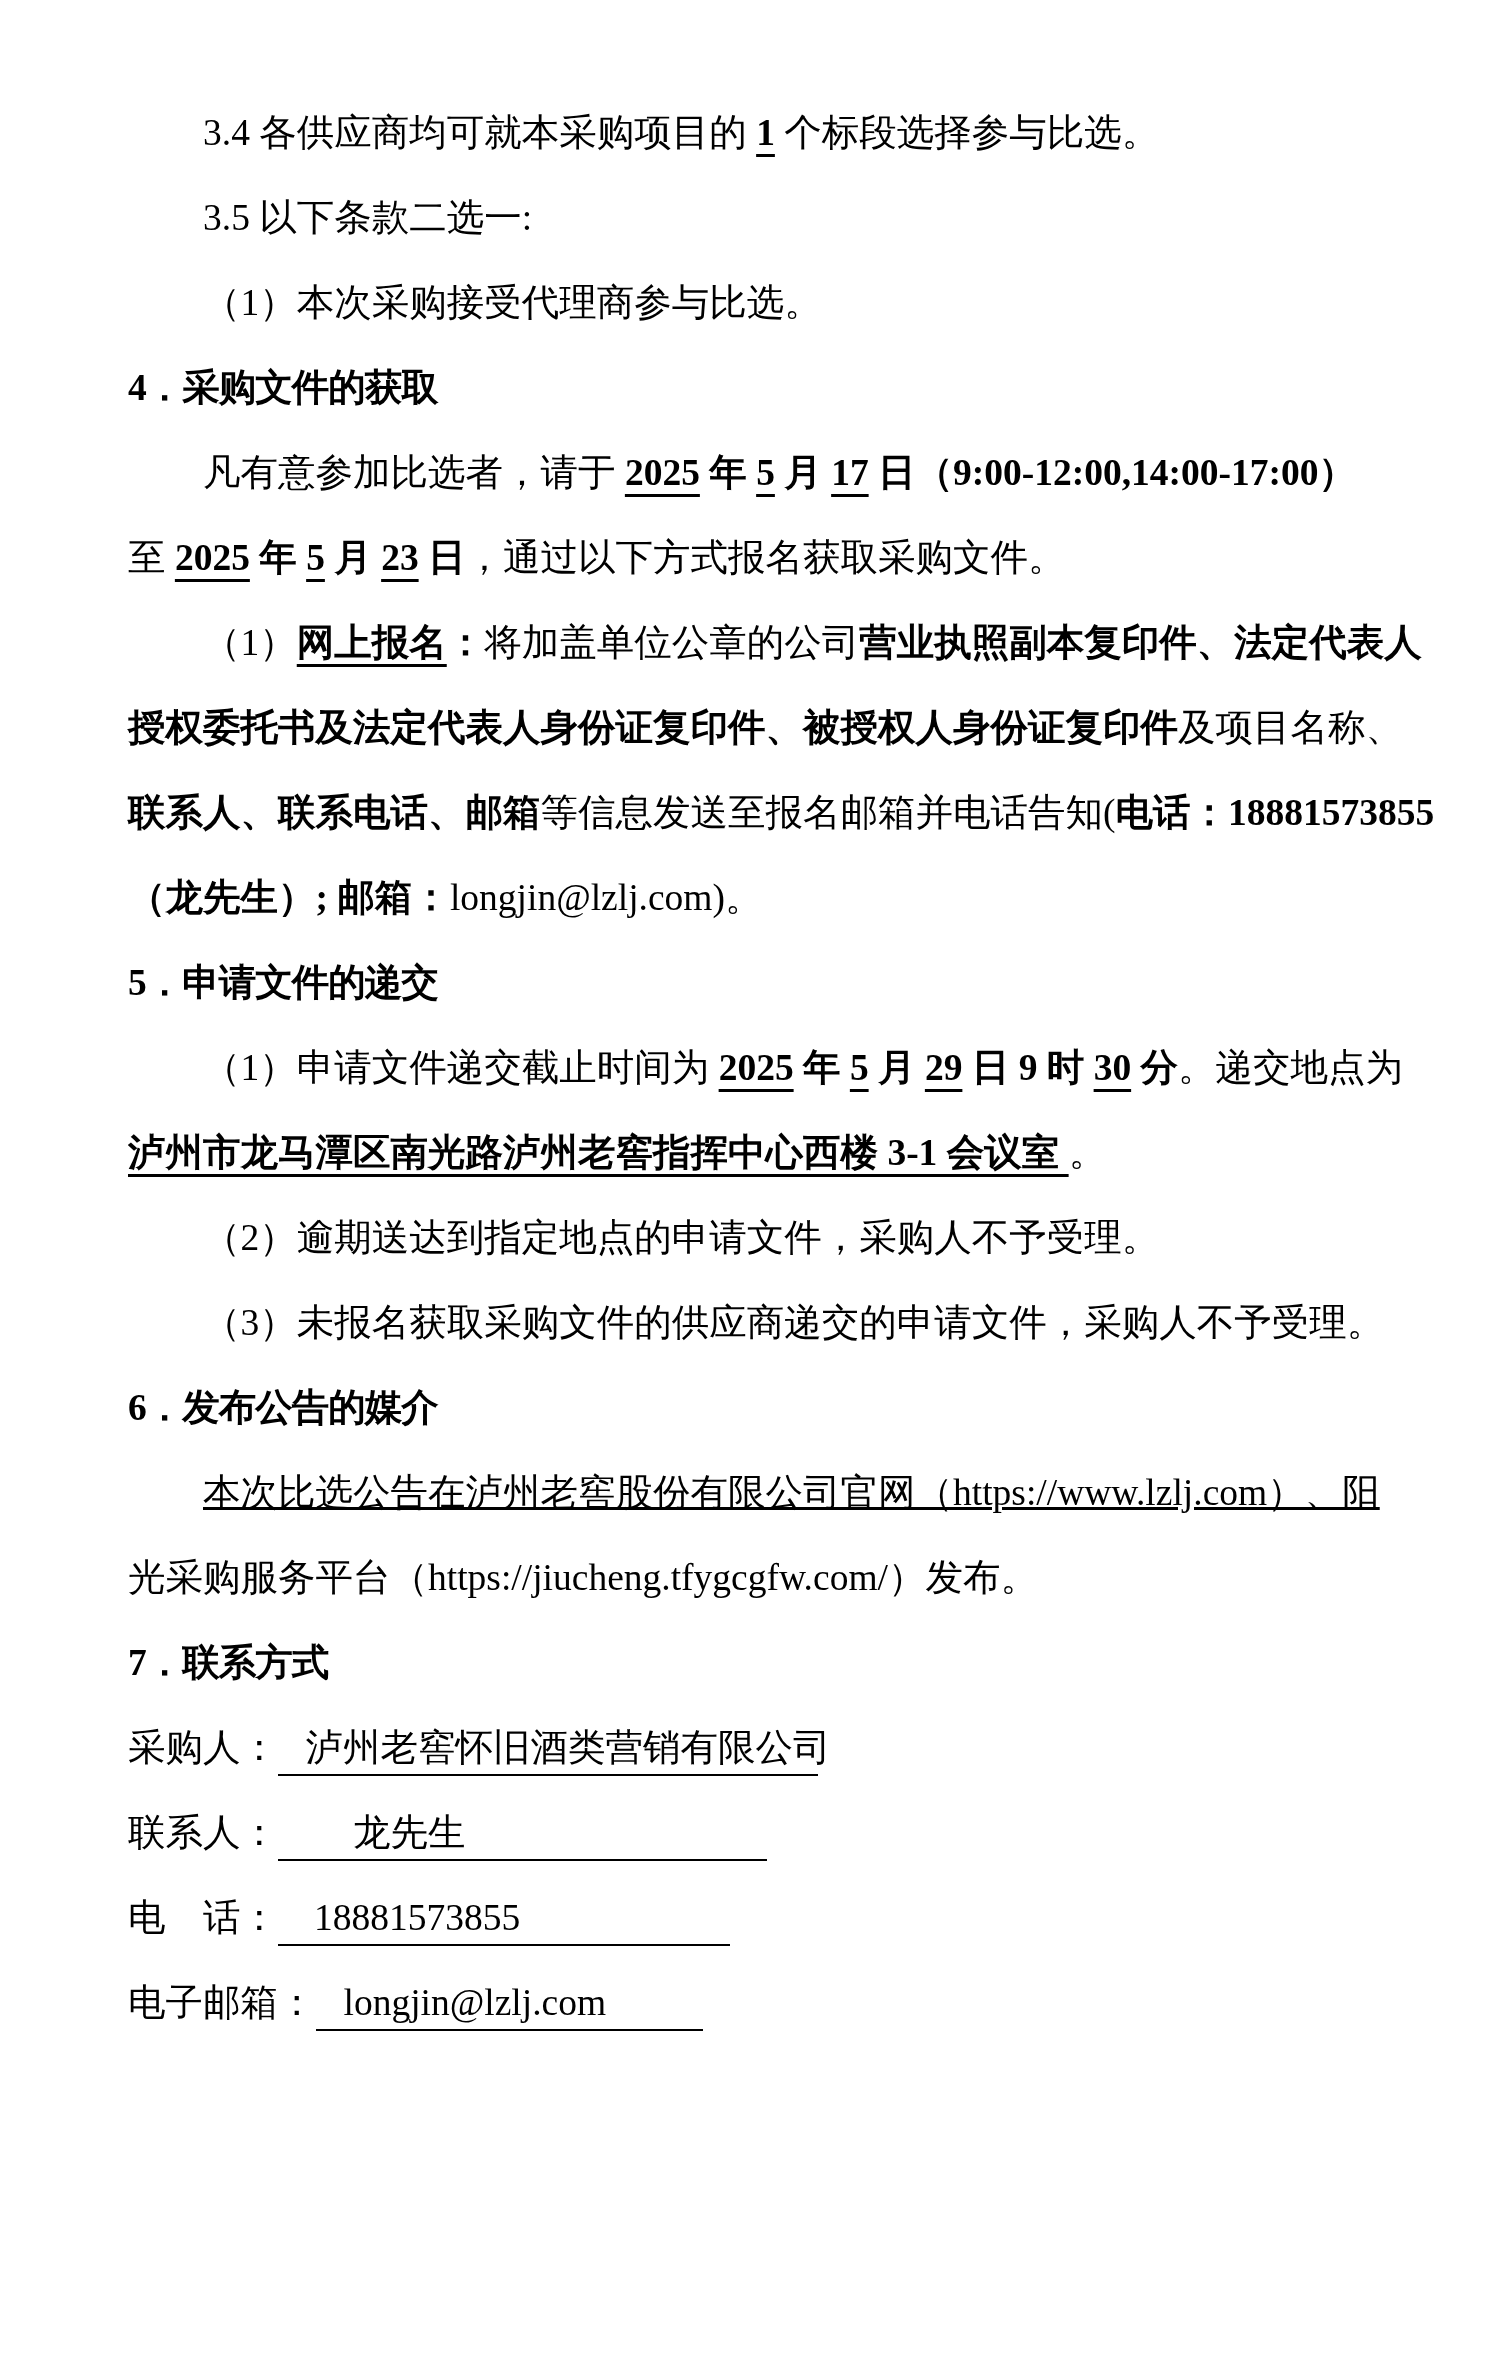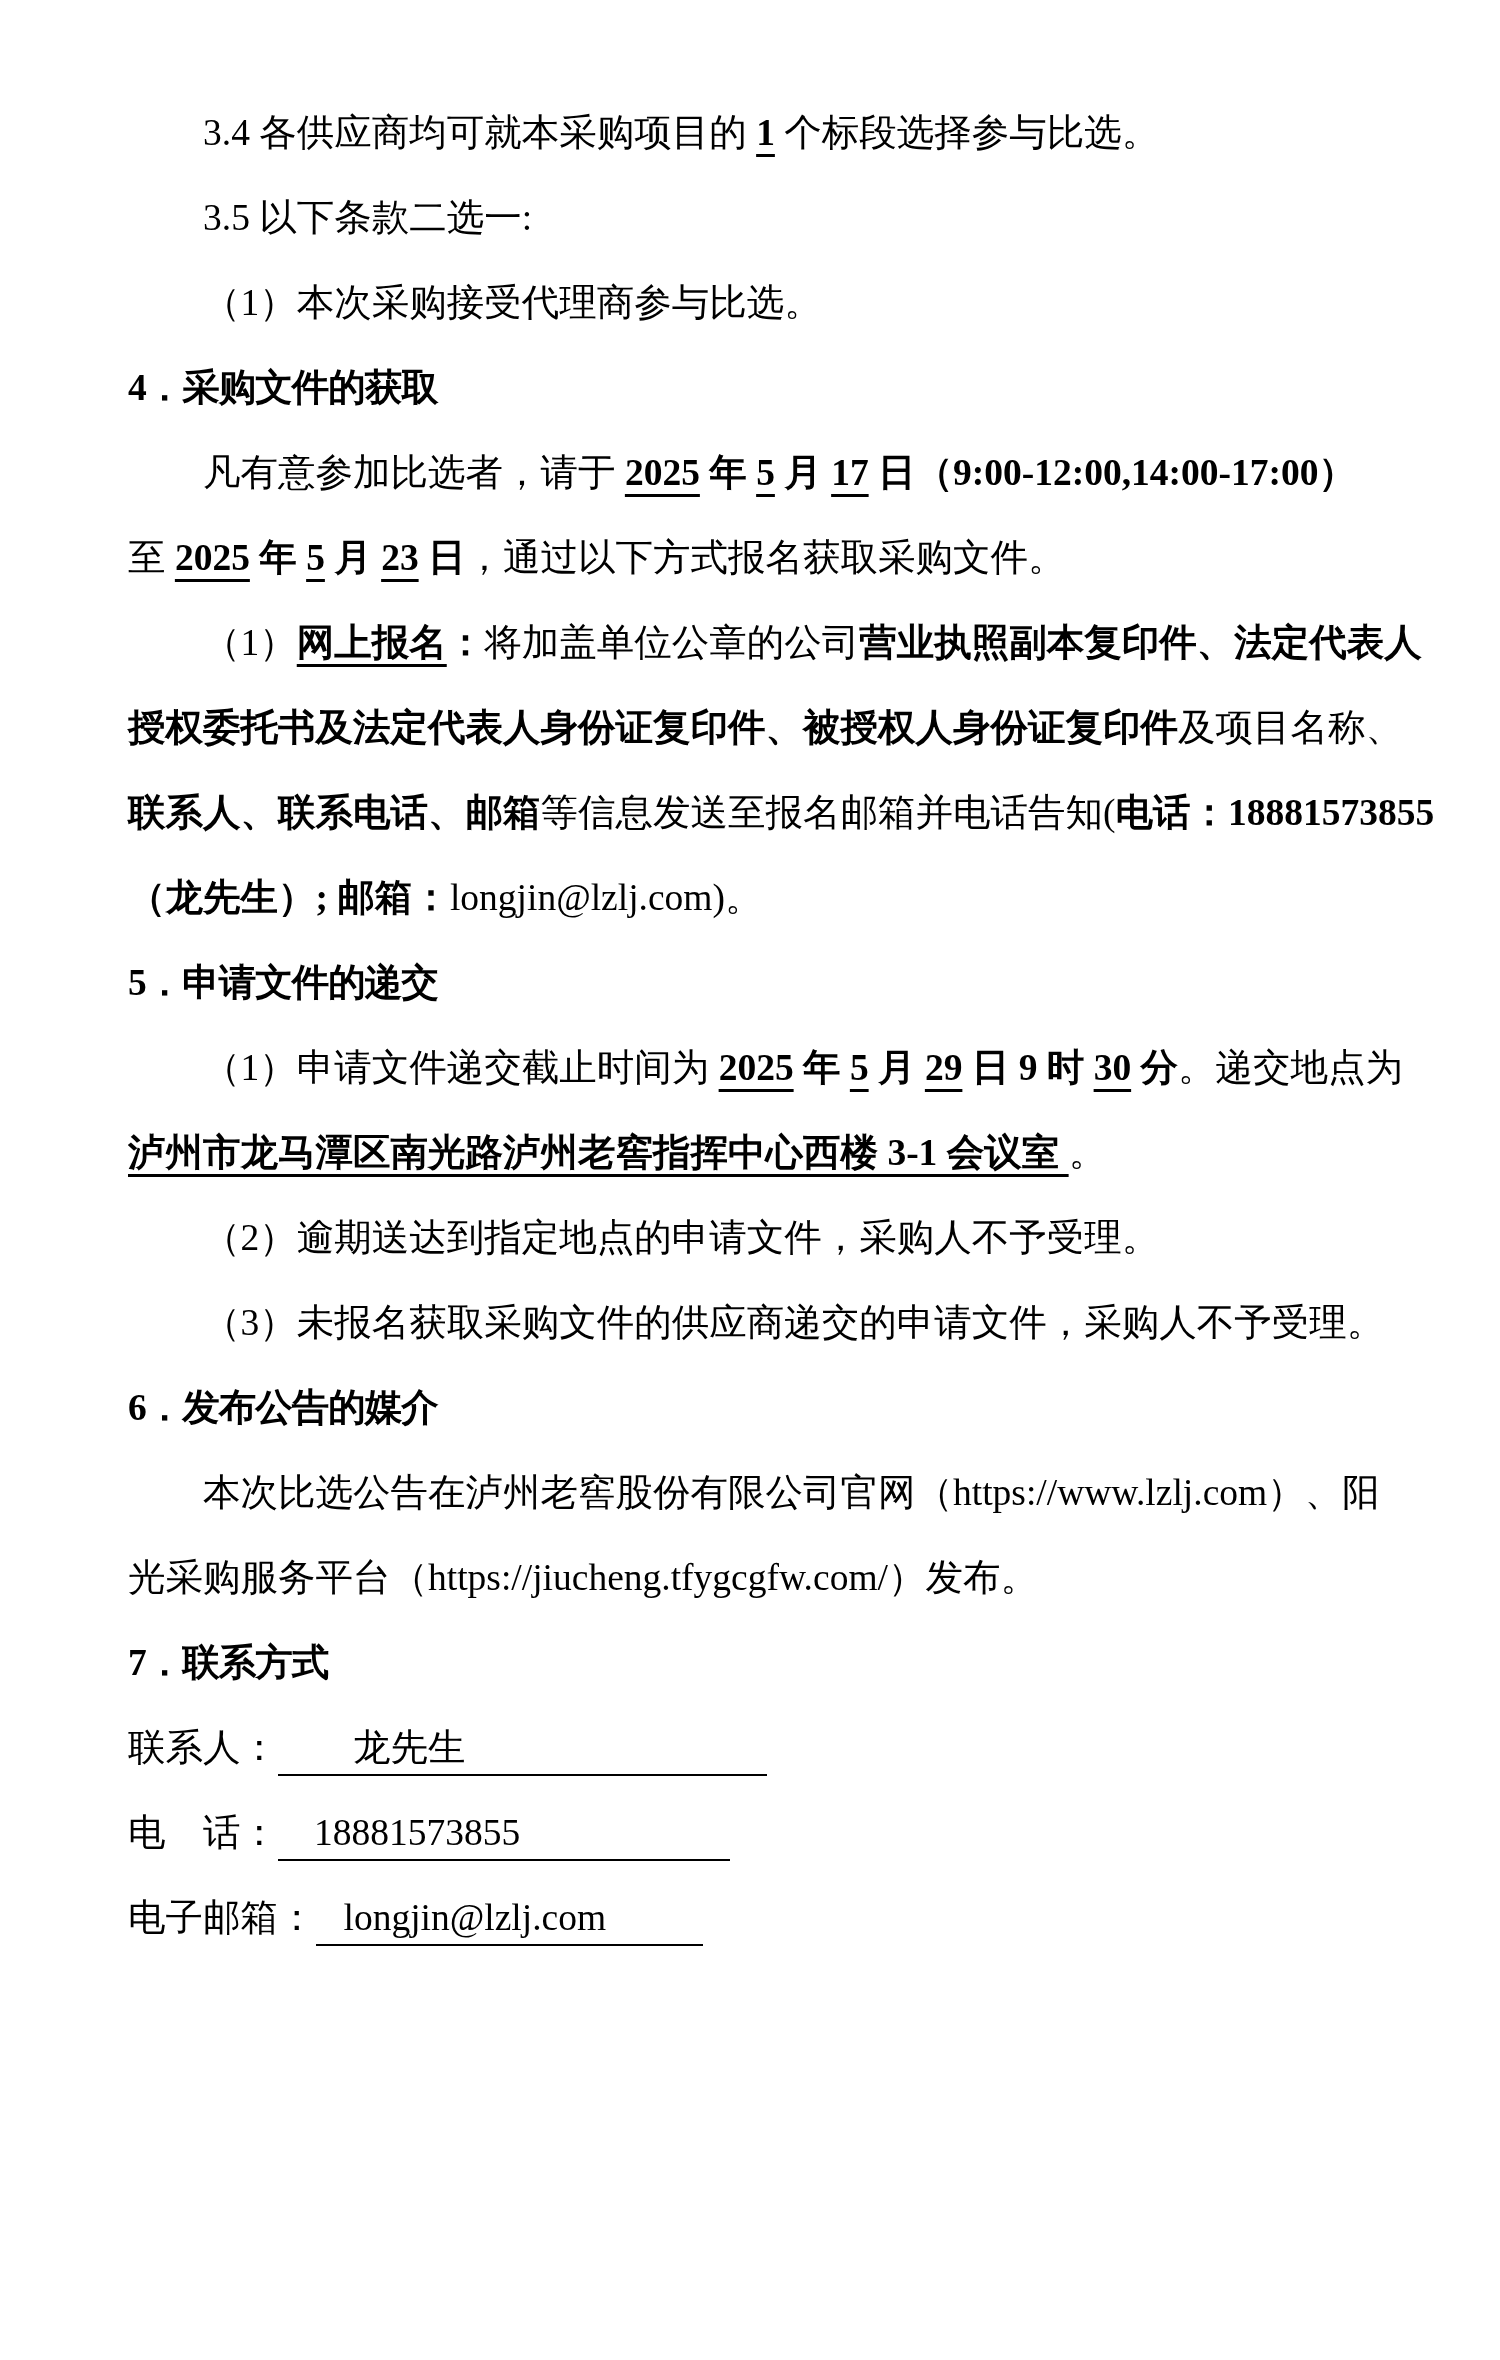--- a/index.html
+++ b/index.html
@@ -37,20 +37,21 @@
       <div class="line" style="padding-left: 75px;"><span class="">（1）</span><span class="b u">网上报名</span><span class="b">：</span><span class="">将加盖单位公章的公司</span><span class="b">营业执照副本复印件、法定代表人</span></div>
       <div class="line"><span class="b">授权委托书及法定代表人身份证复印件、被授权人身份证复印件</span><span class="">及项目名称、</span></div>
       <div class="line"><span class="b">联系人、联系电话、邮箱</span><span class="">等信息发送至报名邮箱并电话告知(</span><span class="b">电话：18881573855</span></div>
       <div class="line"><span class="b">（龙先生）; 邮箱：</span><span class="">longjin@lzlj.com)。</span></div>
       <div class="line heading"><span class="b">5．申请文件的递交</span></div>
       <div class="line" style="padding-left: 75px;"><span class="">（1）申请文件递交截止时间为 </span><span class="b u">2025</span><span class="b"> 年 </span><span class="b u">5</span><span class="b"> 月 </span><span class="b u">29</span><span class="b"> 日 9 时 </span><span class="b u">30</span><span class="b"> 分</span><span class="">。递交地点为</span></div>
       <div class="line"><span class="b u">泸州市龙马潭区南光路泸州老窖指挥中心西楼 3-1 会议室 </span><span class="">。</span></div>
       <div class="line" style="padding-left: 75px;"><span class="">（2）逾期送达到指定地点的申请文件，采购人不予受理。</span></div>
       <div class="line" style="padding-left: 75px;"><span class="">（3）未报名获取采购文件的供应商递交的申请文件，采购人不予受理。</span></div>
       <div class="line heading"><span class="b">6．发布公告的媒介</span></div>
-      <div class="line" style="padding-left: 75px;"><span class="">本次比选公告在泸州老窖股份有限公司官网（https://www.lzlj.com）、阳</span></div>
+      <div class="line" style="padding-left: 75px; text-decoration: underline;"><span class="">本次比选公告在泸州老窖股份有限公司官网（https://www.lzlj.com）、阳</span></div>
       <div class="line"><span class="">光采购服务平台（https://jiucheng.tfygcgfw.com/）发布。</span></div>
       <div class="line heading"><span class="b">7．联系方式</span></div>
+      <div class="line"><span class="">采购人：</span><span class="field" style="width: 540px; padding-left: 18px;"> 泸州老窖怀旧酒类营销有限公司</span></div>
       <div class="line"><span class="">联系人：</span><span class="field" style="width: 489px; padding-left: 75px;">龙先生</span></div>
       <div class="line"><span class="">电　话：</span><span class="field" style="width: 452px; padding-left: 36px; margin-top: 6px;">18881573855</span></div>
       <div class="line"><span>电子邮箱：</span><span class="field" style="width: 387px; padding-left: 28px;">longjin@lzlj.com</span></div>
     </div>
 </div>
 
 </body></html>

